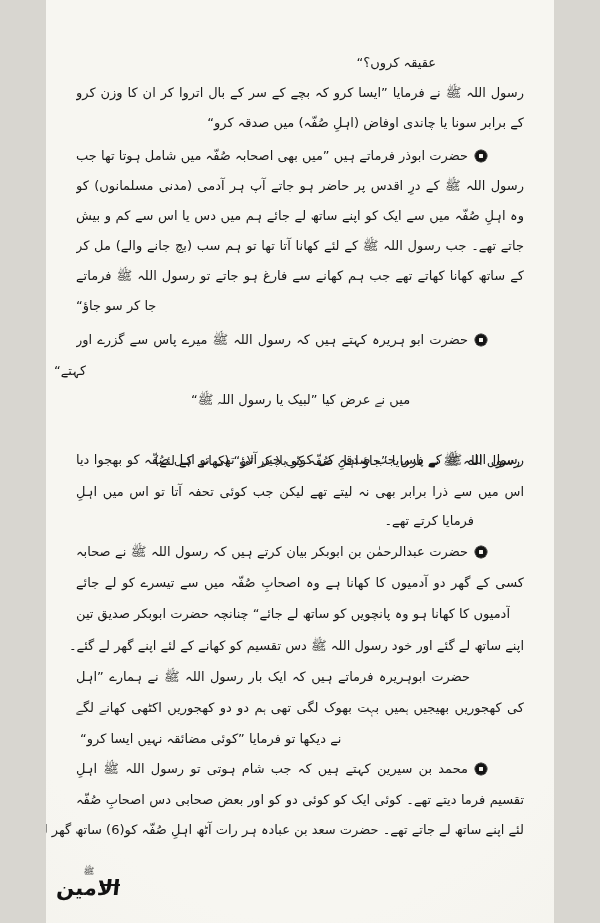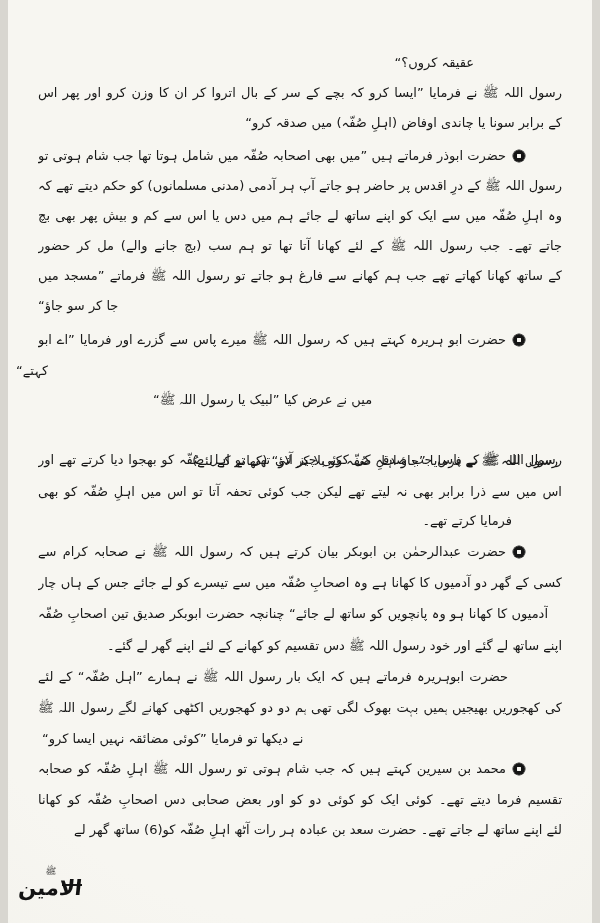--- a/index.html
+++ b/index.html
@@ -1,17 +1,17 @@
 <!DOCTYPE html>
 <html lang="ur"><head>
 <meta charset="utf-8">
 <style>
   html,body{margin:0;padding:0;background:#d8d6d0;}
   #page{
-    position:relative;width:584px;height:923px;margin:0 auto;overflow:hidden;
+    position:relative;width:508px;height:923px;margin:0 auto;overflow:hidden;
     background:radial-gradient(130% 105% at 50% 42%, #f7f6f1 55%, #efeee7 100%);
   }
   .line{
     position:absolute;height:27px;overflow:hidden;
     font-family:"DejaVu Sans",sans-serif;font-size:13px;line-height:25px;
     color:#191919;direction:rtl;white-space:nowrap;
   }
   .j{left:30px;right:30px;text-align:justify;text-align-last:justify;white-space:normal;}
   .r{text-align:right;}
   .l{text-align:left;}

